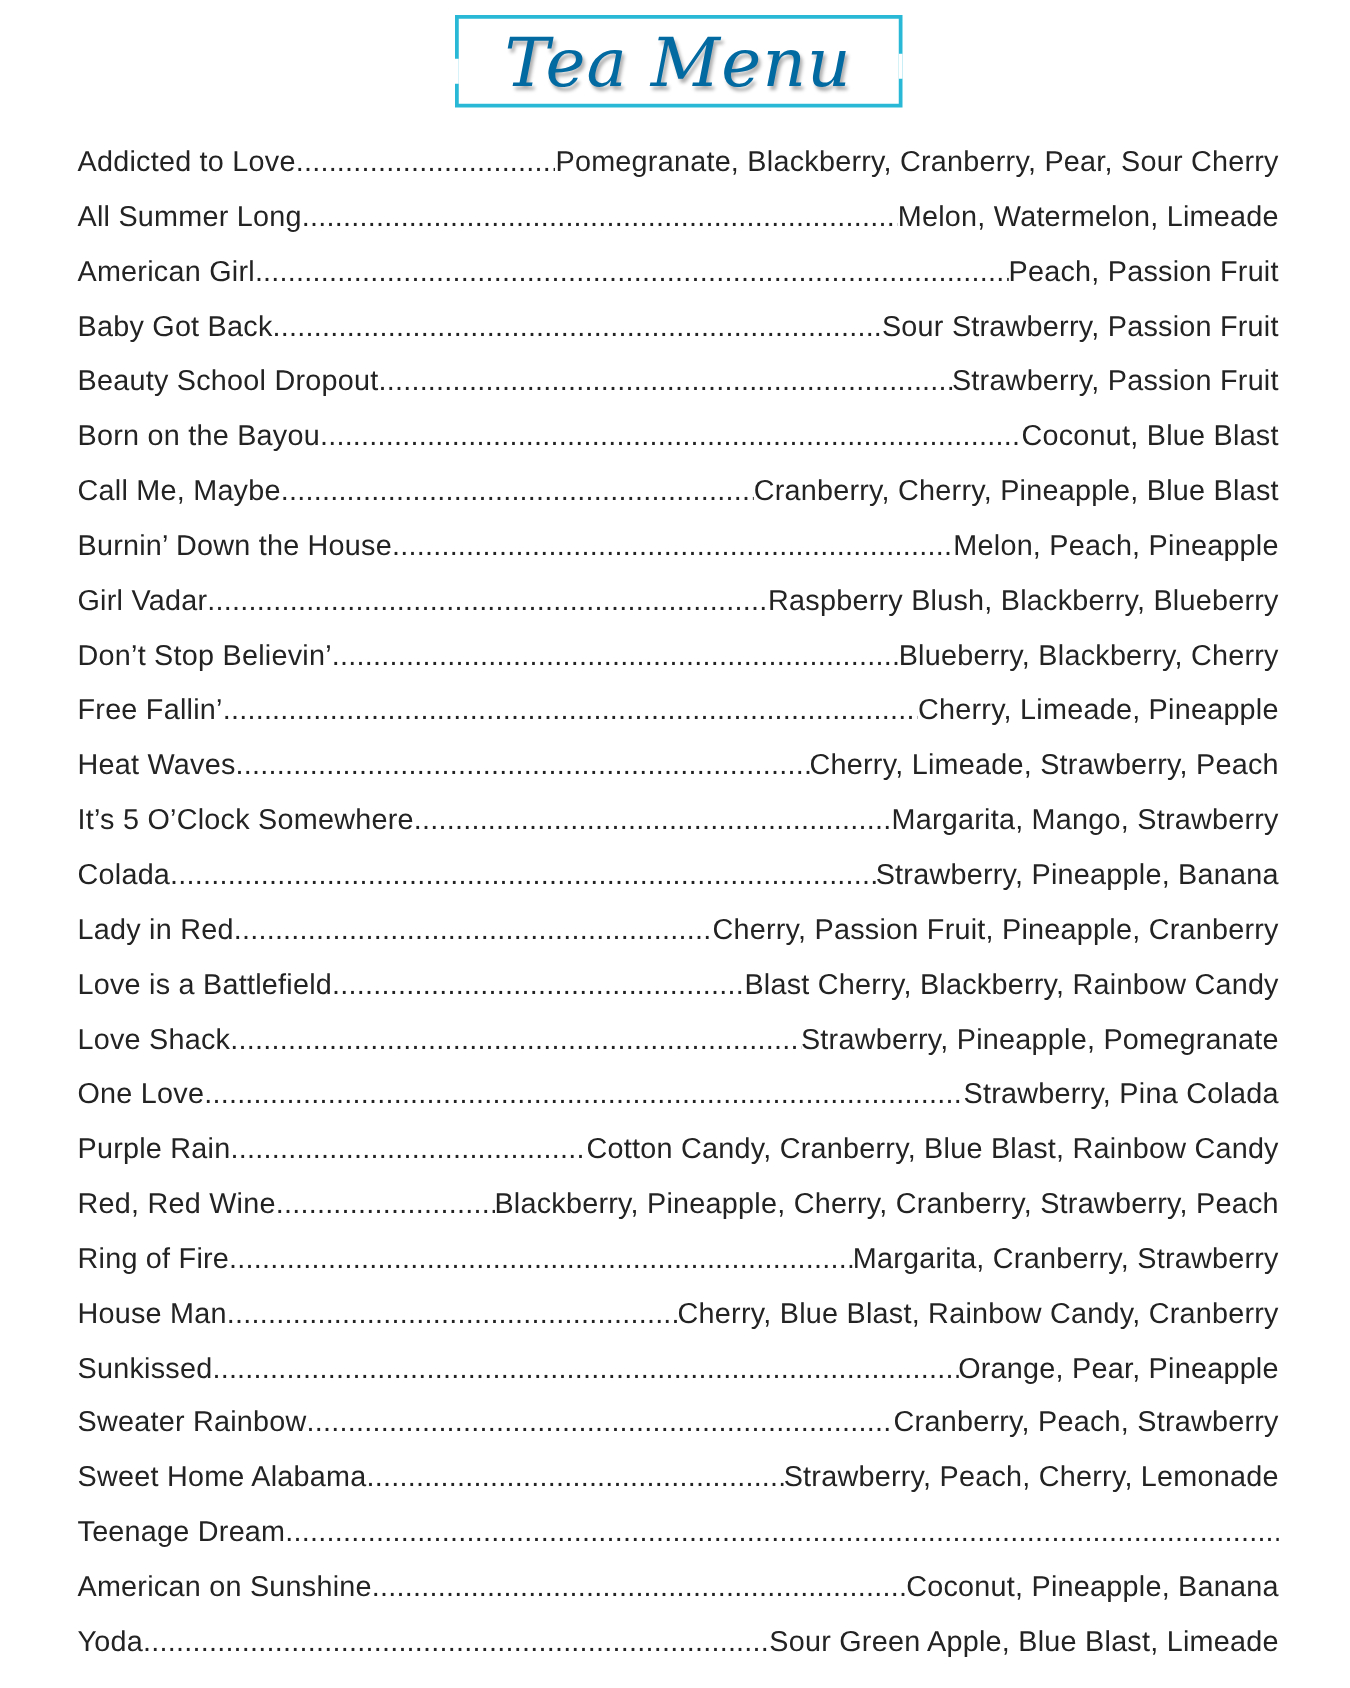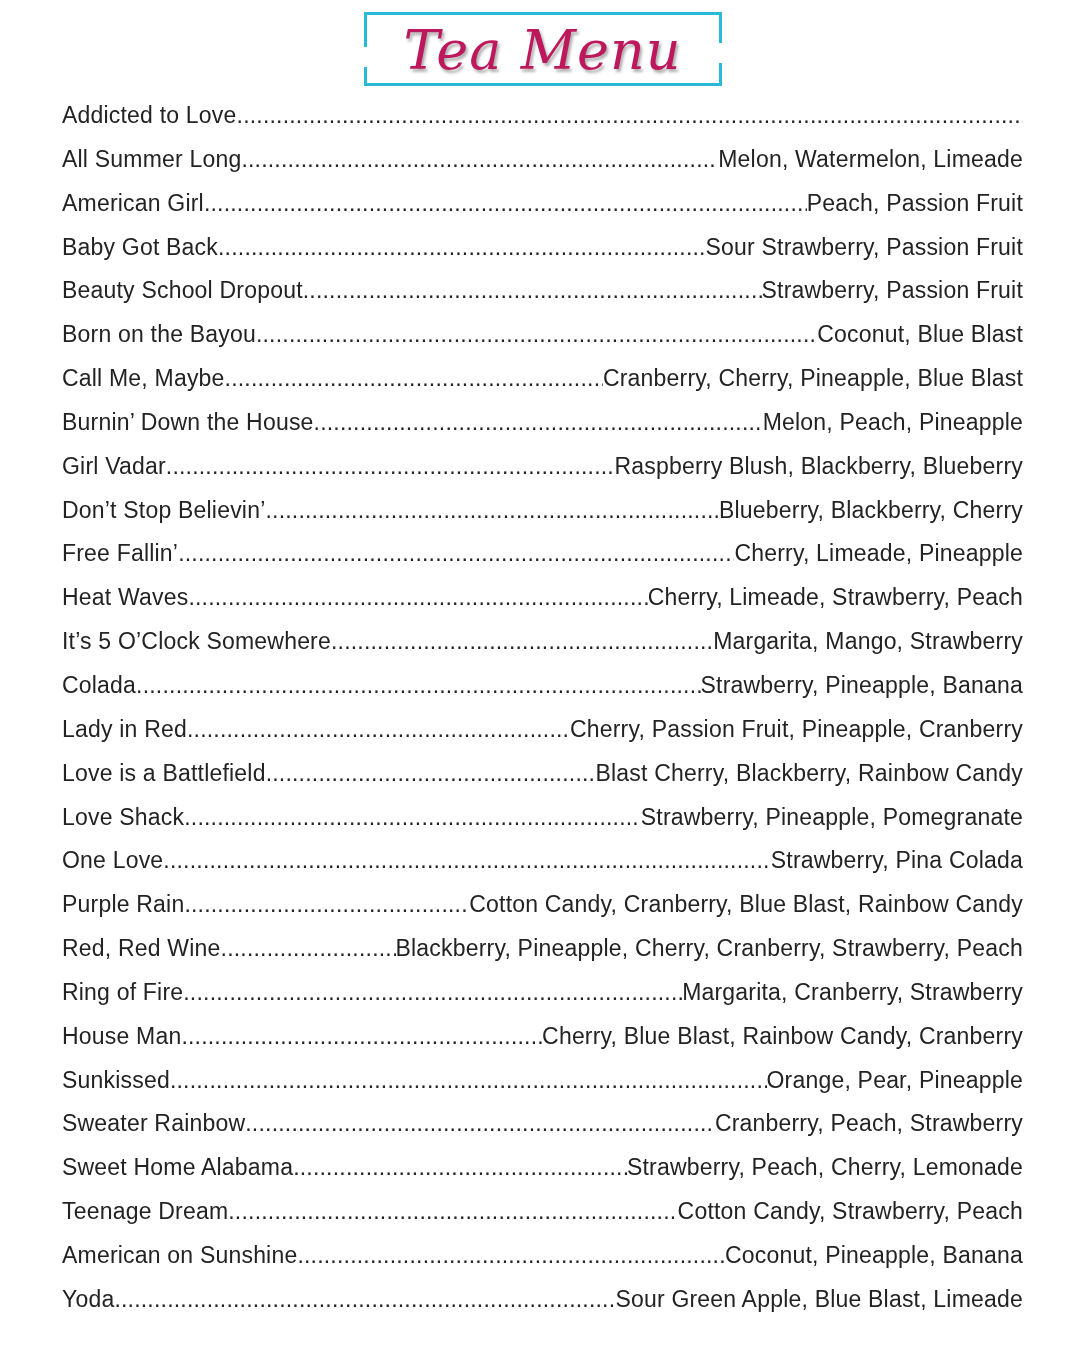--- a/index.html
+++ b/index.html
@@ -30,28 +30,28 @@
   .title-frame::after {
     content: ""; position: absolute; right: -3px; top: 28px;
     width: 3px; height: 20px; background: #ffffff;
   }
   .page-title {
     font-family: "DejaVu Serif", serif;
     font-style: italic;
     font-weight: normal;
     font-size: 54px;
     line-height: 1;
-    color: #be185d;
+    color: #0369a1;
     text-shadow: 2px 3px 3px rgba(0,0,0,0.32);
     letter-spacing: 1px;
     white-space: nowrap;
     transform: translateY(2px);
   }
   
-  .menu-list { margin-top: 8px; }
+  .menu-list { margin-top: 22px; }
   .row {
     display: flex;
     align-items: baseline;
     height: 43.85px;
     font-size: 23px;
     line-height: 43.85px;
     color: var(--ink, #232323);
     letter-spacing: 0.2px;
   }
   .name  { white-space: nowrap; flex: 0 0 auto; }
@@ -72,20 +72,21 @@
 <div class="page">
   <div class="title-wrap">
     <div class="title-frame">
       <h1 class="page-title">Tea Menu</h1>
     </div>
   </div>
   <div class="menu-list">
       <div class="row">
         <span class="name">Addicted to Love</span>
         <span class="dots"></span>
+        <span class="flavors">Pomegranate, Blackberry, Cranberry, Pear, Sour Cherry</span>
       </div>
       <div class="row">
         <span class="name">All Summer Long</span>
         <span class="dots"></span>
         <span class="flavors">Melon, Watermelon, Limeade</span>
       </div>
       <div class="row">
         <span class="name">American Girl</span>
         <span class="dots"></span>
         <span class="flavors">Peach, Passion Fruit</span>
@@ -196,21 +197,20 @@
         <span class="flavors">Cranberry, Peach, Strawberry</span>
       </div>
       <div class="row">
         <span class="name">Sweet Home Alabama</span>
         <span class="dots"></span>
         <span class="flavors">Strawberry, Peach, Cherry, Lemonade</span>
       </div>
       <div class="row">
         <span class="name">Teenage Dream</span>
         <span class="dots"></span>
-        <span class="flavors">Cotton Candy, Strawberry, Peach</span>
       </div>
       <div class="row">
         <span class="name">American on Sunshine</span>
         <span class="dots"></span>
         <span class="flavors">Coconut, Pineapple, Banana</span>
       </div>
       <div class="row">
         <span class="name">Yoda</span>
         <span class="dots"></span>
         <span class="flavors">Sour Green Apple, Blue Blast, Limeade</span>

